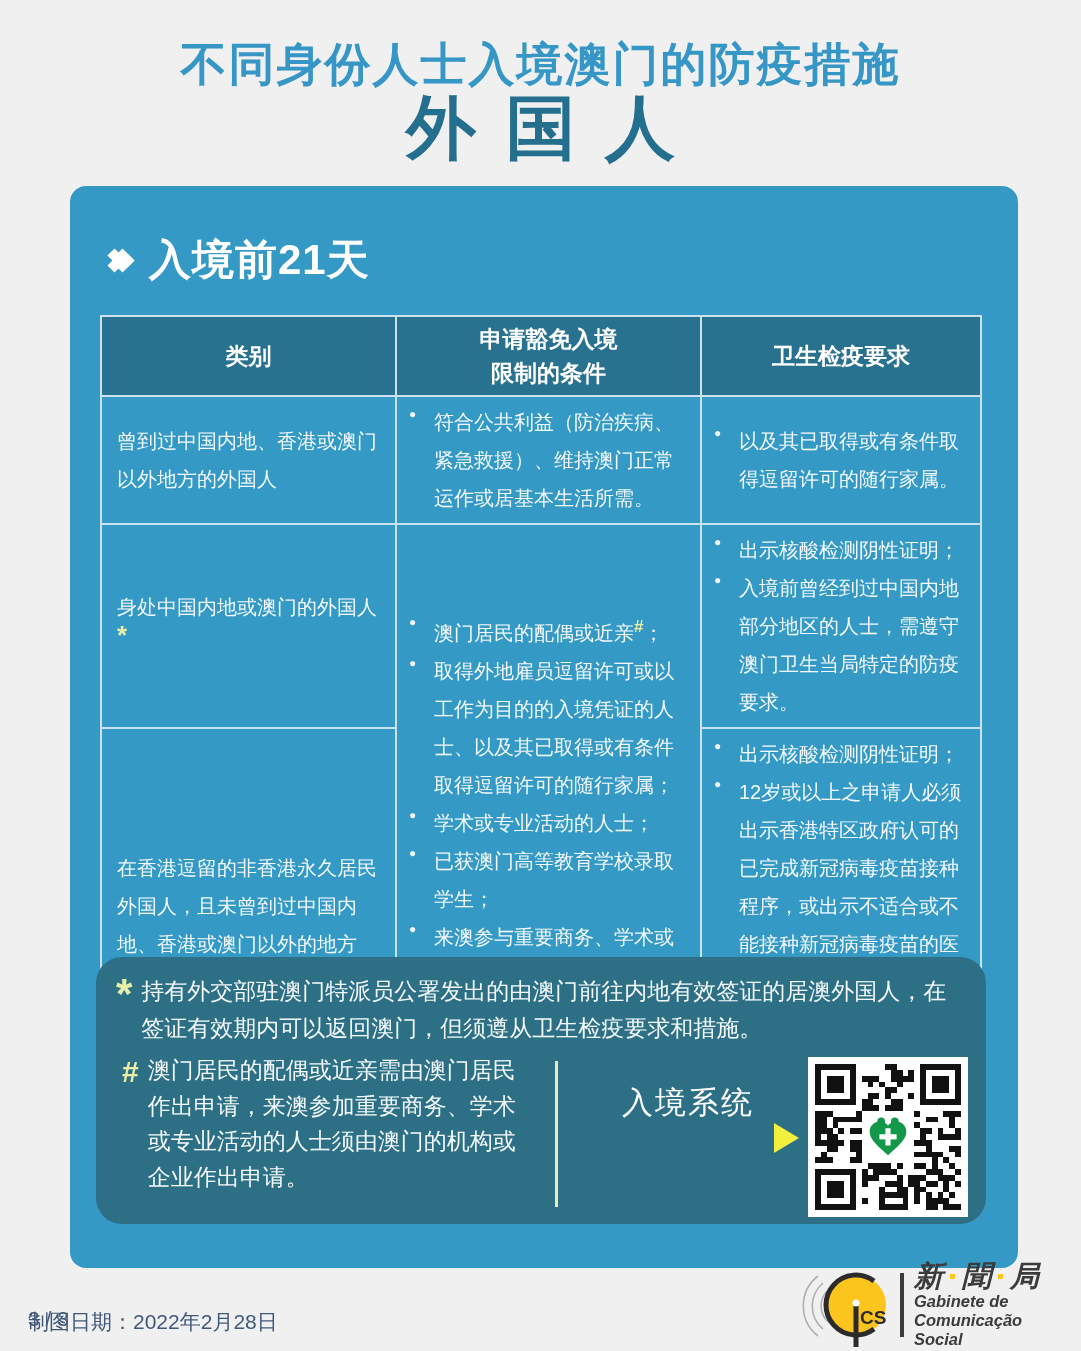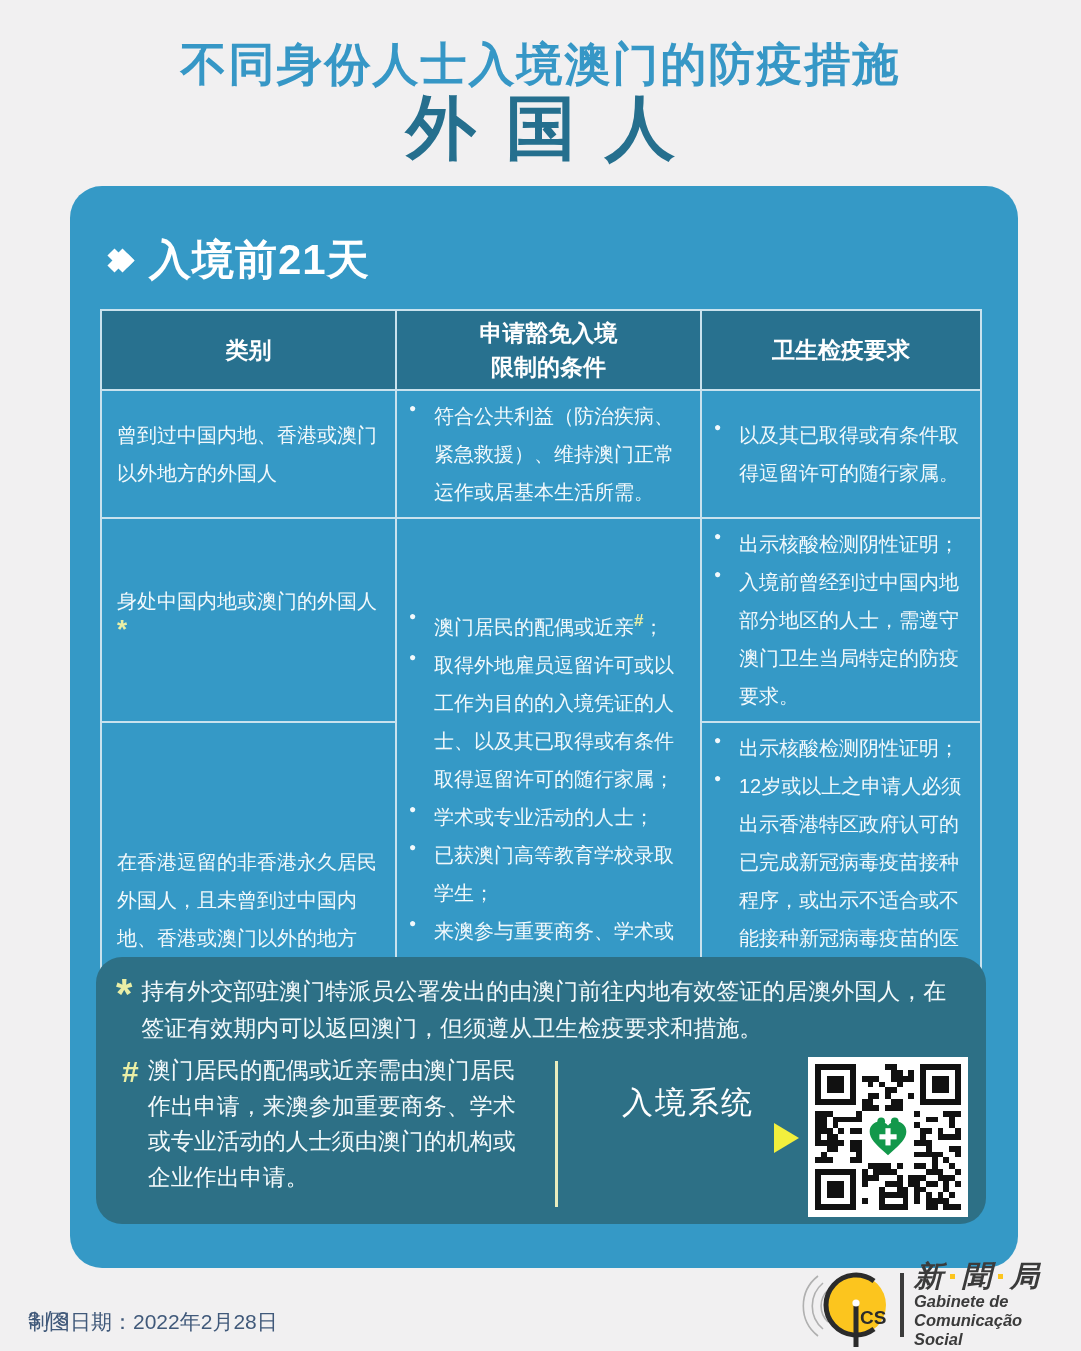--- a/index.html
+++ b/index.html
@@ -19,30 +19,30 @@
     position:absolute;top:34px;left:0;width:100%;text-align:center;
     font-size:46px;font-weight:bold;color:var(--title-primary);letter-spacing:2px;
   }
   .sub-title{
     position:absolute;top:82px;left:0;width:100%;text-align:center;
     font-size:70px;font-weight:bold;color:var(--title-secondary);
     letter-spacing:0.42em;text-indent:0.42em;
   }
   .card{
     position:absolute;left:70px;top:186px;width:948px;height:1082px;
-    background:var(--card-bg);border-radius:32px;
+    background:var(--card-bg);border-radius:16px;
   }
   .section-head{position:absolute;left:36px;top:46px;display:flex;align-items:center;gap:18px;color:#fff;}
   .chevrons{display:flex;align-items:center;}
   .chev{width:17px;height:17px;border-top:10px solid #fff;border-right:10px solid #fff;transform:rotate(45deg);}
   .chev+.chev{margin-left:-9px;}
   .section-title{font-size:42px;font-weight:bold;letter-spacing:1px;}
 
   table.main{
-    position:absolute;left:30px;top:123px;width:880px;
+    position:absolute;left:30px;top:129px;width:880px;
     border-collapse:collapse;table-layout:fixed;
   }
   table.main col.c1{width:295px;} table.main col.c2{width:305px;} table.main col.c3{width:280px;}
   table.main th,table.main td{border:2px solid var(--table-border);}
   table.main th{
     height:80px;background:var(--table-header-bg);color:#fff;
     font-size:23px;font-weight:bold;text-align:center;vertical-align:middle;
     line-height:1.5;white-space:pre-line;
   }
   table.main td{

